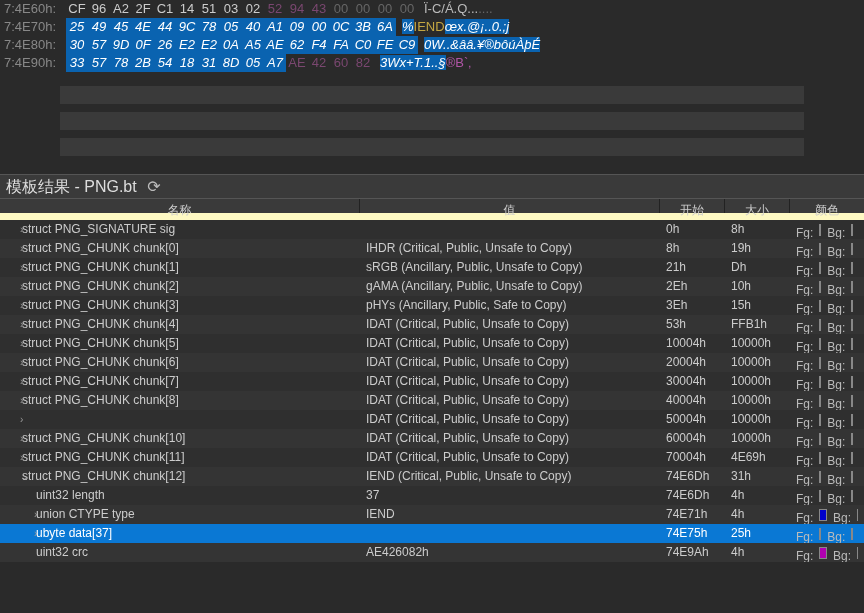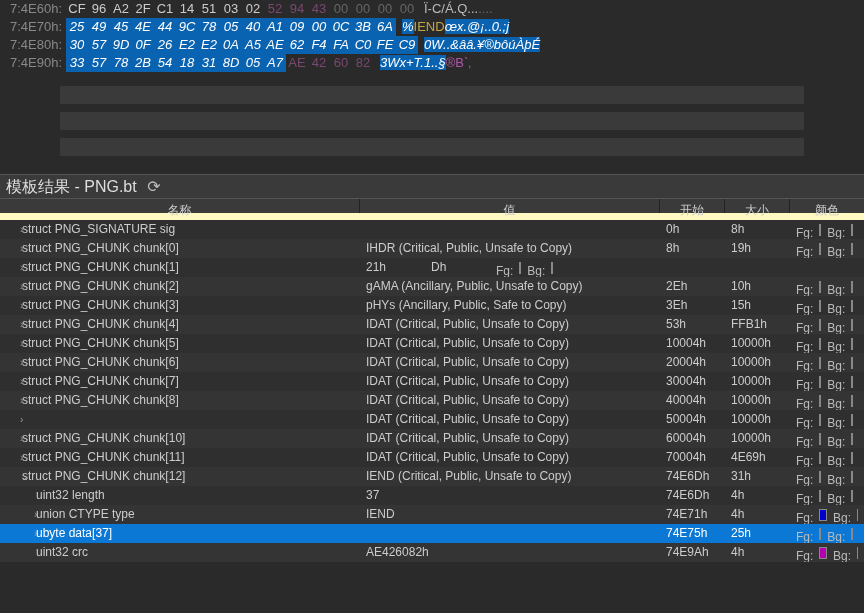--- a/index.html
+++ b/index.html
@@ -1,19 +1,19 @@
 <!DOCTYPE html>
 <html><head>
 <meta charset="utf-8">
 <style>
 *{margin:0;padding:0;box-sizing:border-box;font-family:"Segoe UI",Tahoma,sans-serif;}
 body{background:#2a2a2a;color:#ccc;width:864px;height:613px;overflow:hidden;font-size:12px;}
 .hex-panel{background:#2a2a2a;padding:0 4px;}
 .hex-row{display:flex;height:18px;line-height:18px;font-family:Consolas,monospace;font-size:13px;white-space:pre;}
-.offset{color:#888;width:62px;text-align:right;padding-right:4px;}
+.offset{color:#888;width:62px;padding-right:4px;}
 .hex-bytes{display:flex;}
 .hb{width:22px;text-align:center;color:#ccc;}
 .sel{background:#0a63b0;color:#fff;font-style:italic;}
 .dim{color:#7a4770;}
 .zero{color:#666;}
 .ascii{margin-left:6px;color:#bbb;}
 .ascii .sel{background:#0a63b0;color:#fff;}
 .ascii .y{color:#c3a642;}
 .ascii .p{color:#b055a6;}
 .empty-zone{padding:6px 60px 10px 60px;}
@@ -104,20 +104,21 @@
           <span class="swatch none"></span>
           <span class="fg-label">Bg:</span>
           <span class="swatch none"></span>
         </div>
       </div>
       <div class="row">
         <div class="cell-name">
           <span class="twisty indent1">›</span>
           <span>struct PNG_CHUNK chunk[1]</span>
         </div>
+        <div class="cell-val">sRGB  (Ancillary, Public, Unsafe to Copy)</div>
         <div class="cell-start">21h</div>
         <div class="cell-size">Dh</div>
         <div class="cell-color">
           <span class="fg-label">Fg:</span>
           <span class="swatch none"></span>
           <span class="fg-label">Bg:</span>
           <span class="swatch none"></span>
         </div>
       </div>
       <div class="row">

